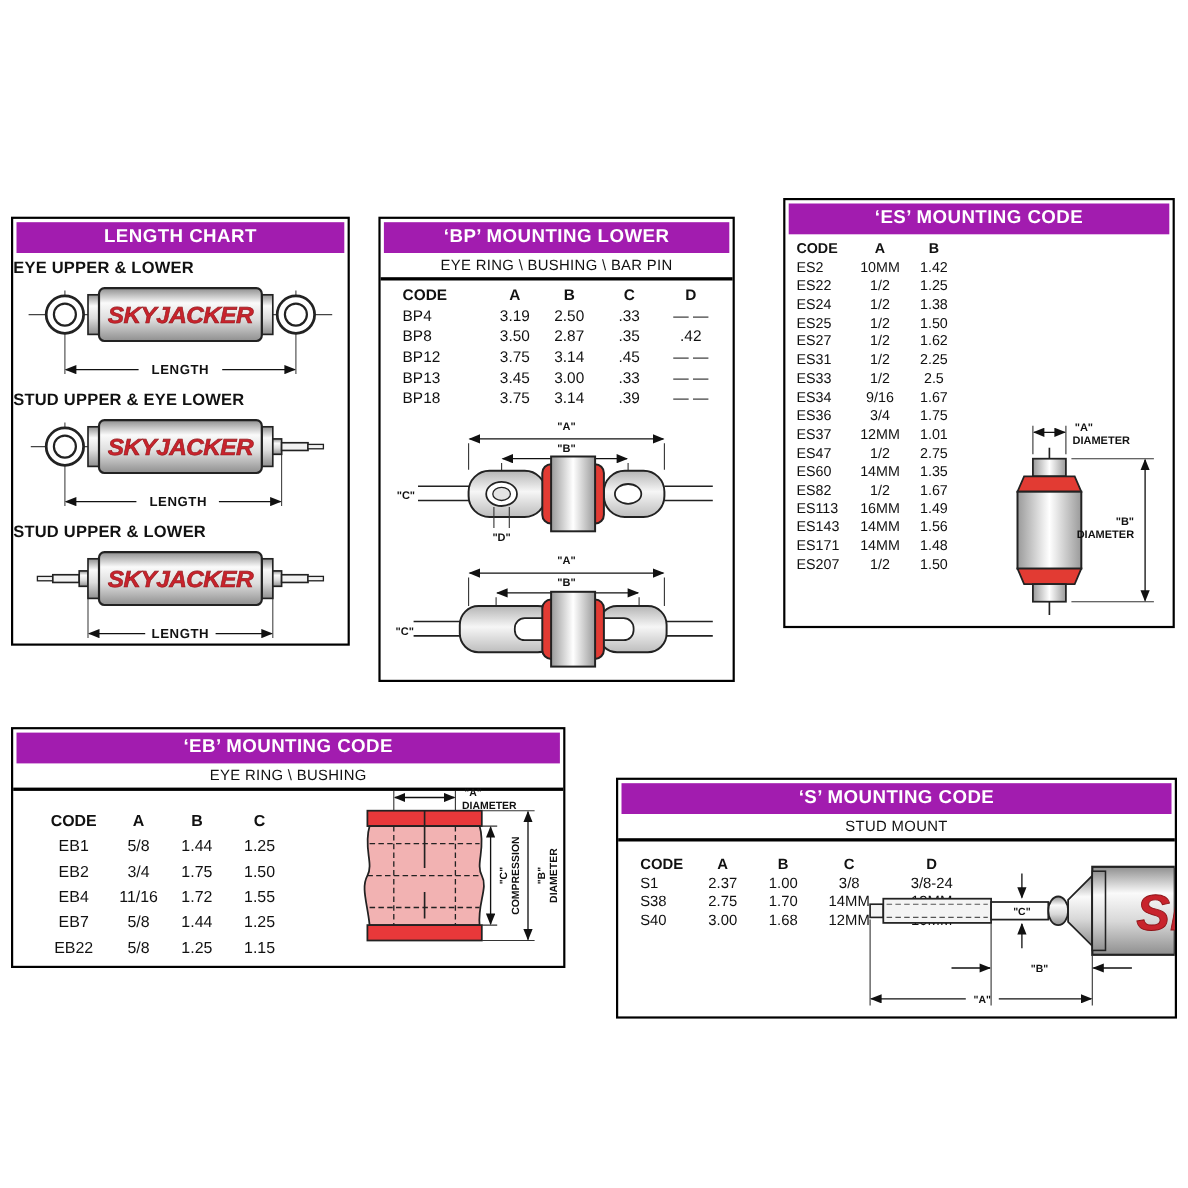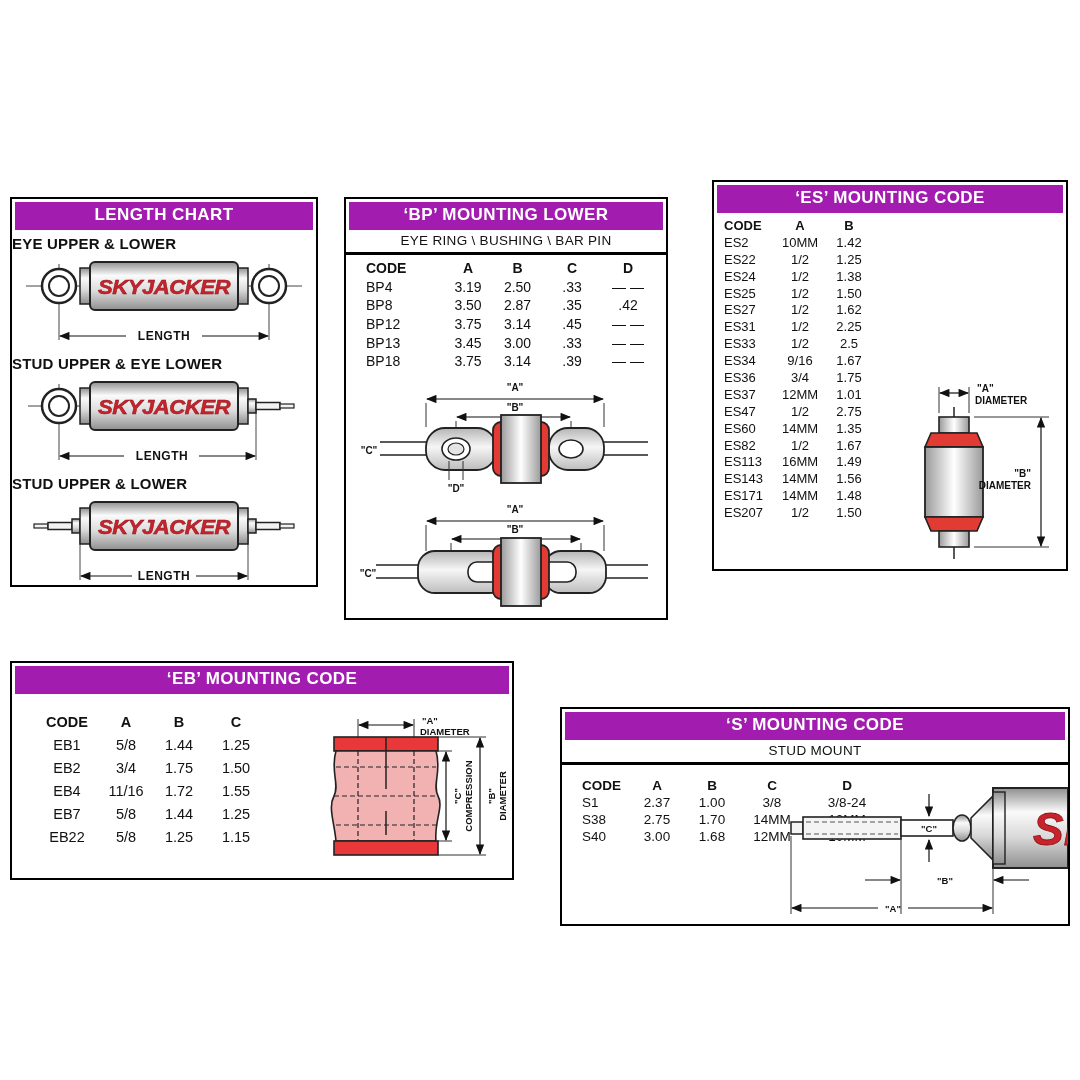--- a/index.html
+++ b/index.html
@@ -405,20 +405,21 @@
       <line x1="95" y1="40" x2="170" y2="40" stroke="#333" stroke-width="1"></line>
       <line x1="95" y1="170" x2="170" y2="170" stroke="#333" stroke-width="1"></line>
       <line x1="162" y1="41" x2="162" y2="169" stroke="#111" stroke-width="1.2" marker-start="url(#ar6)" marker-end="url(#ar6)"></line>
       <text x="152" y="100" text-anchor="end" font-size="10" font-weight="600" fill="#111">"B"</text>
       <text x="152" y="112" text-anchor="end" font-size="10" font-weight="600" fill="#111">DIAMETER</text>
     </svg>
   </div>
 
   <div class="panel p-eb">
     <div class="hdr">‘EB’ MOUNTING CODE</div>
+    <div class="sub">EYE RING \ BUSHING</div>
     <div class="tbl eb-tbl">
         <div class="trow thead">
           <span class="tcell">CODE</span>
           <span class="tcell">A</span>
           <span class="tcell">B</span>
           <span class="tcell">C</span>
         </div>
         <div class="trow">
           <span class="tcell">EB1</span>
           <span class="tcell">5/8</span>

